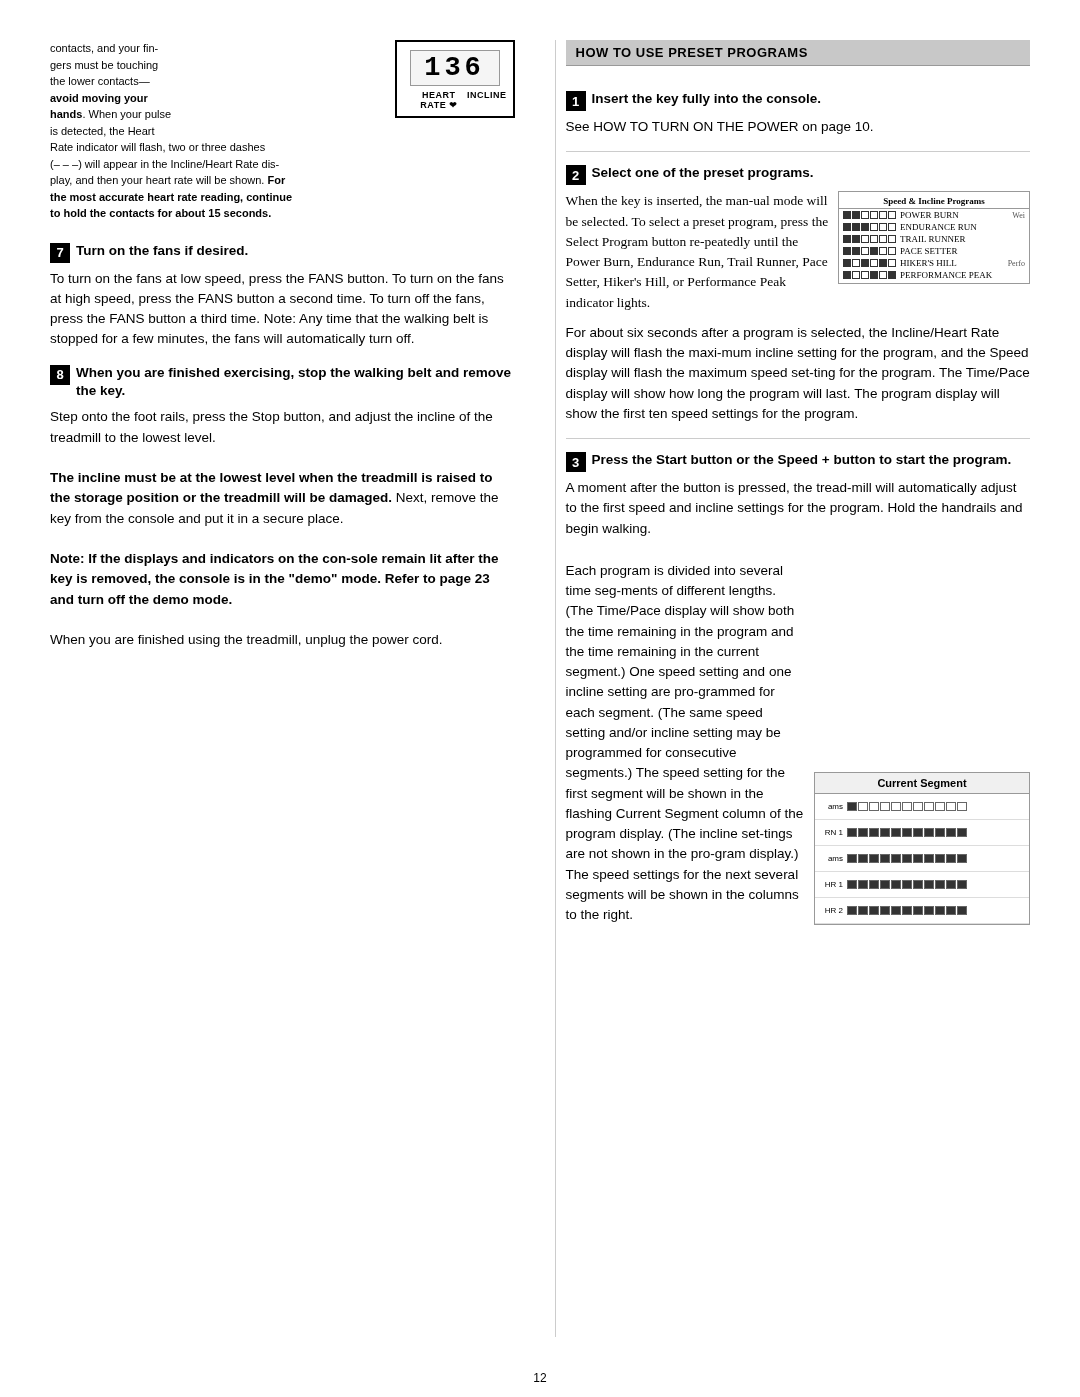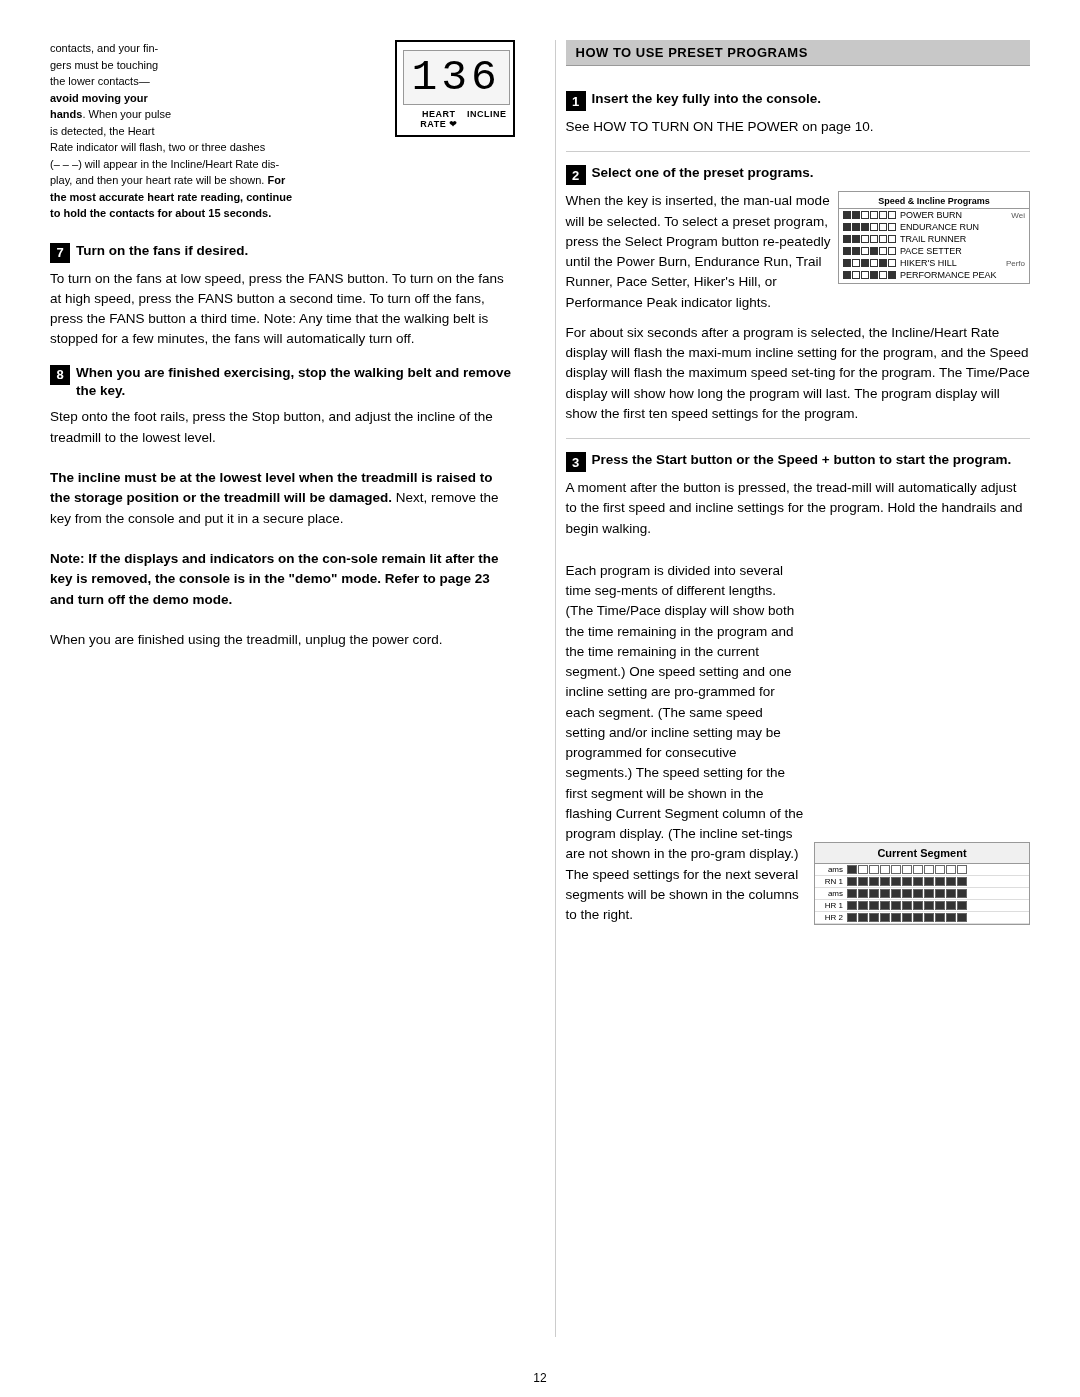--- a/index.html
+++ b/index.html
@@ -52,23 +52,23 @@
 
     .display-box {
       border: 2px solid #000;
       width: 120px;
       padding: 8px 6px 6px 6px;
       text-align: center;
       background: #fff;
     }
 
     .display-number {
-      font-size: 43px;
+      font-size: 27px;
       font-family: 'Courier New', monospace;
-      font-weight: normal;
+      font-weight: bold;
       letter-spacing: 4px;
       border: 1px solid #999;
       display: inline-block;
       padding: 2px 8px;
       background: #f5f5f5;
       min-width: 90px;
     }
 
     .display-labels {
       display: flex;
@@ -166,20 +166,21 @@
     .preset-step-body {
       font-size: 13.5px;
       line-height: 1.5;
     }
 
     .select-program-area {
       display: flex;
       gap: 3px;
       align-items: flex-start;
       margin-bottom: 10px;
+      font-family: Liberation Serif, serif;
     }
 
     .select-program-text {
       flex: 1;
       font-size: 13.5px;
       line-height: 1.5;
     }
 
     
     .program-panel {
@@ -260,21 +261,21 @@
       font-weight: bold;
       border-bottom: 1px solid #999;
       padding: 4px;
       background: #f0f0f0;
     }
 
     .cs-row {
       display: flex;
       align-items: center;
       border-bottom: 1px solid #ddd;
-      padding: 1px 2px;
+      padding: 8px 2px;
       gap: 2px;
     }
 
     .cs-row-label {
       font-size: 8px;
       min-width: 28px;
       text-align: right;
       padding-right: 2px;
     }
 

